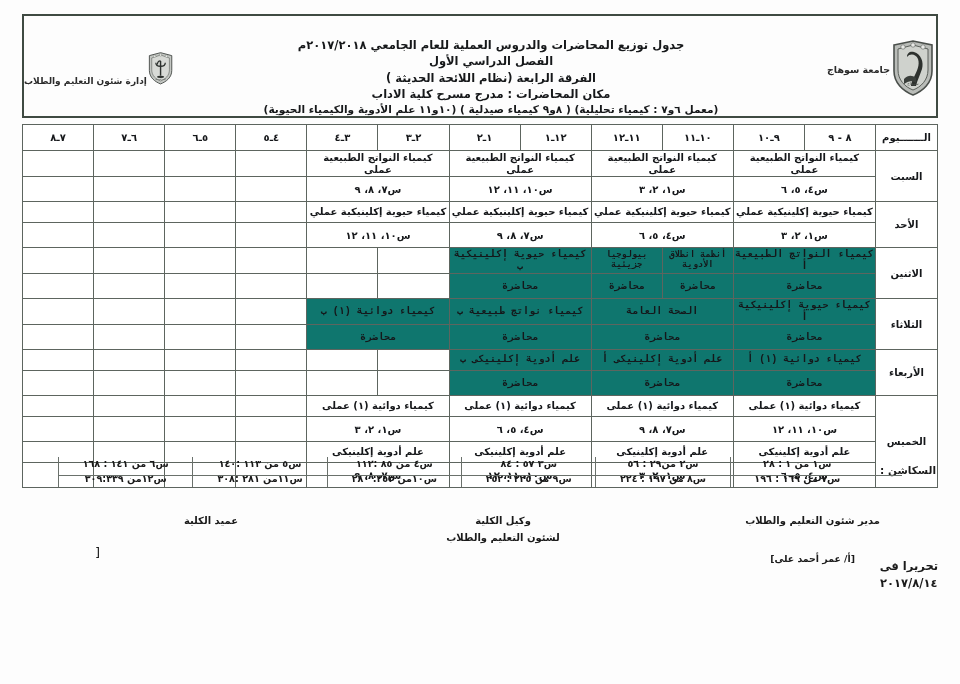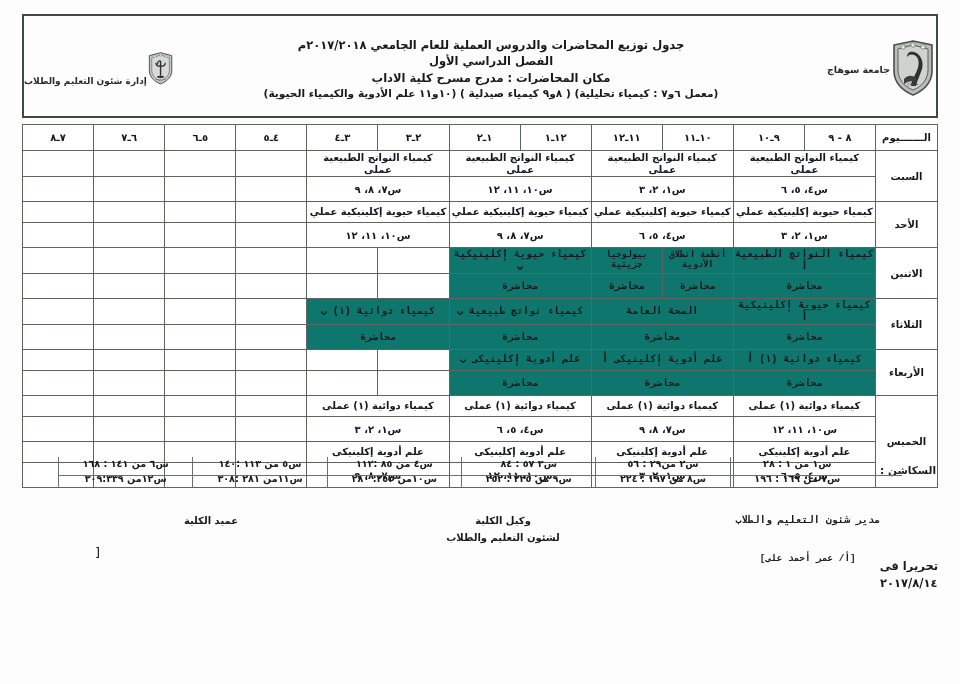--- a/index.html
+++ b/index.html
@@ -189,21 +189,21 @@
     position: absolute;
     text-align: center;
     font-size: 10px;
     font-weight: bold;
     line-height: 1.7;
   }
   .sig .name {
     font-size: 9.4px;
     font-weight: bold;
   }
-  .sig-right { right: 58px; top: 0; font-family: Liberation Mono, monospace; }
+  .sig-right { right: 58px; top: 0; }
   .sig-mid   { right: 330px; top: 0; width: 210px; }
   .sig-left  { right: 700px; top: 0; }
   .date-block {
     position: absolute;
     right: 22px;
     top: 558px;
     font-size: 11.5px;
     font-weight: bold;
     line-height: 1.5;
     text-align: center;
@@ -233,20 +233,21 @@
         <path d="M17 18 C20 14 26 15 28 20 C30 26 27 32 24 38 C22 42 21 45 21 47 L26 47 C27 42 30 36 32 30 C34 23 31 15 24 13 C20 12 17 14 17 18 Z" fill="#2d312e"></path>
         <path d="M14 40 C18 36 22 36 26 39 L26 44 C22 41 18 42 14 45 Z" fill="#3a3f3b"></path>
         <text x="23" y="46" font-size="4" fill="#4a4f4b" text-anchor="middle" font-family="DejaVu Sans">سوهاج</text>
       </svg>
       <div class="crest-caption">جامعة سوهاج</div>
     </div>
 
     <div class="header-center">
       <div class="h-line">جدول توزيع المحاضرات والدروس العملية للعام الجامعي ٢٠١٧/٢٠١٨م</div>
       <div class="h-line">الفصل الدراسي الأول</div>
+      <div class="h-line">الفرقة الرابعة (نظام اللائحة الحديثة )</div>
       <div class="h-line">مكان المحاضرات : مدرج مسرح كلية الاداب</div>
       <div class="h-line wide2">(معمل ٦و٧ : كيمياء تحليلية) ( ٨و٩ كيمياء صيدلية ) (١٠و١١ علم الأدوية والكيمياء الحيوية)</div>
     </div>
 
     <div class="crest-cell left">
       <svg class="crest-pharm" viewBox="0 0 46 58">
         <path d="M4 8 L23 3 L42 8 L42 33 C42 45 33 52 23 56 C13 52 4 45 4 33 Z" fill="#c3c6c2" stroke="#4a4f4b" stroke-width="1.6"></path>
         <path d="M8 12 L23 7 L38 12 L38 32 C38 42 31 48 23 51 C15 48 8 42 8 32 Z" fill="#d8dad6" stroke="#5a5f5a" stroke-width="1"></path>
         <circle cx="13" cy="9" r="2" fill="#eceeea" stroke="#5a5f5a" stroke-width="0.6"></circle>
         <circle cx="23" cy="7" r="2" fill="#eceeea" stroke="#5a5f5a" stroke-width="0.6"></circle>

